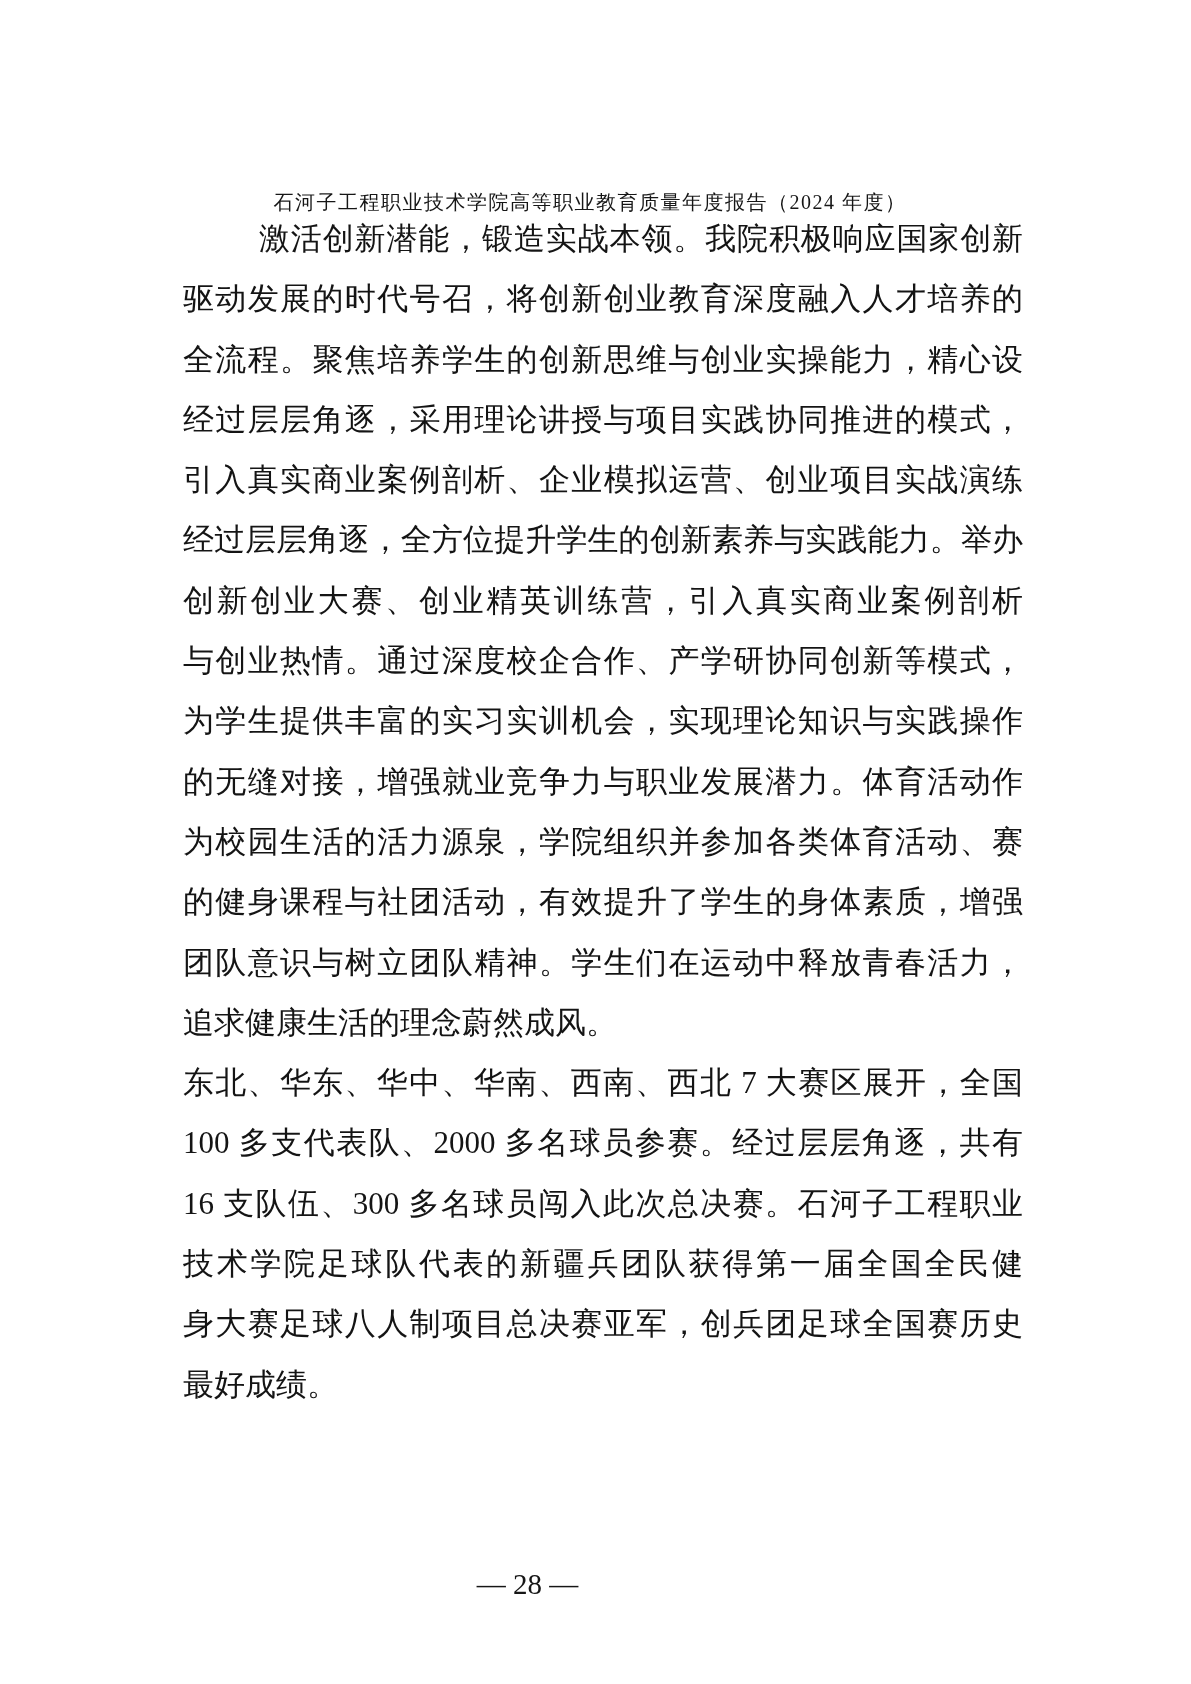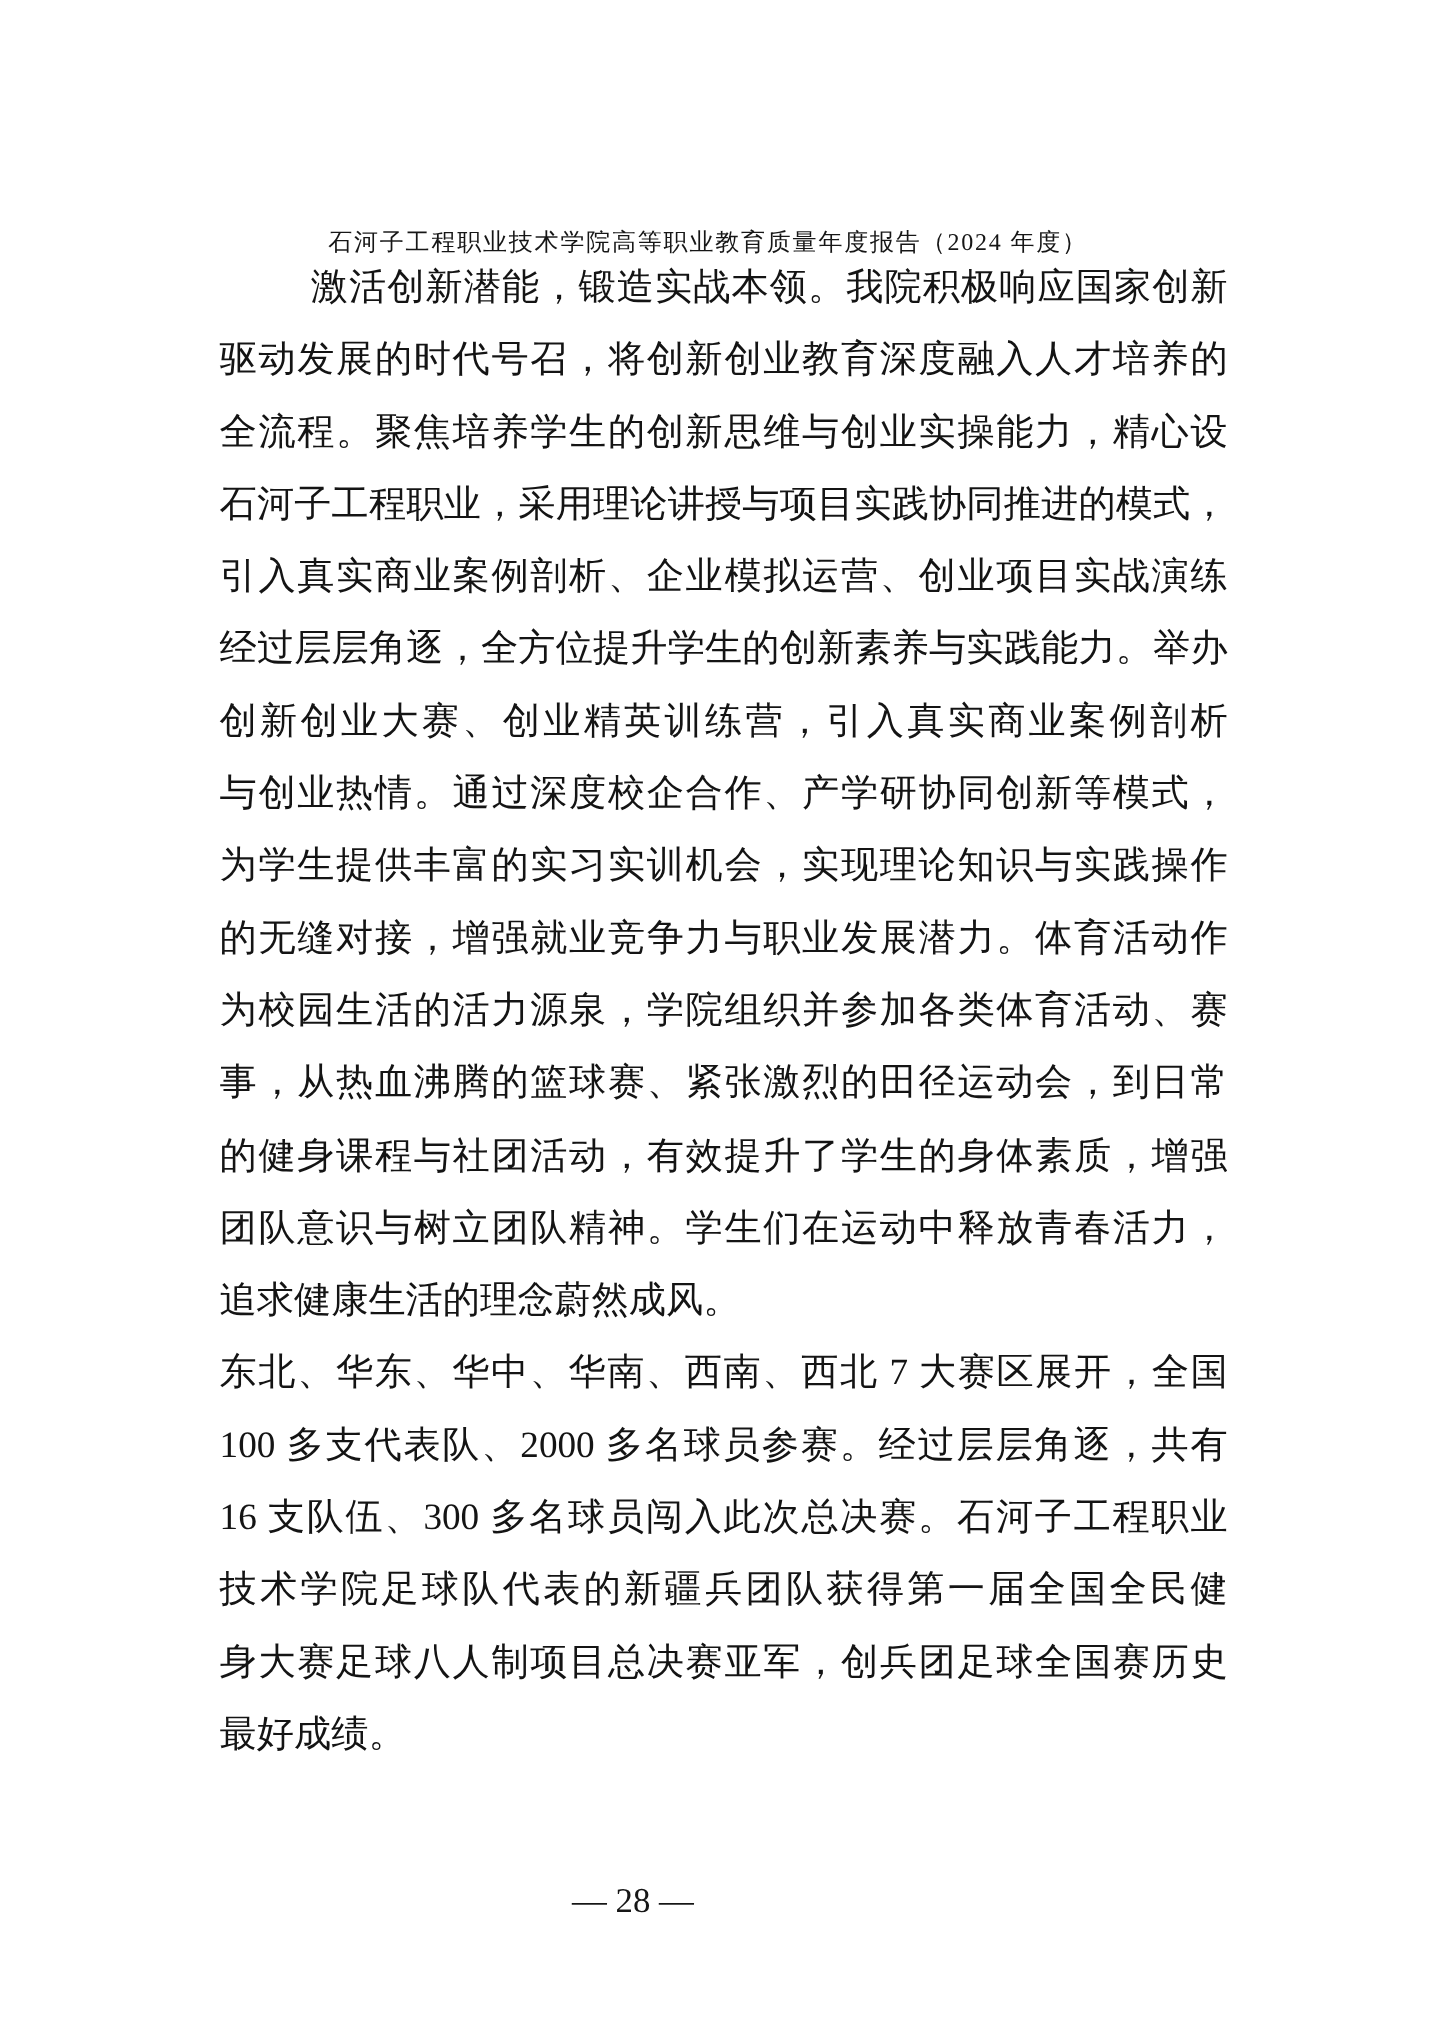--- a/index.html
+++ b/index.html
@@ -70,29 +70,28 @@
 <div class="page">
 
   <div class="doc-header">石河子工程职业技术学院高等职业教育质量年度报告（2024 年度）</div>
 
   <div class="doc-body">
 
     <div>
       <div class="body-line indent">激活创新潜能，锻造实战本领。我院积极响应国家创新</div>
       <div class="body-line">驱动发展的时代号召，将创新创业教育深度融入人才培养的</div>
       <div class="body-line">全流程。聚焦培养学生的创新思维与创业实操能力，精心设</div>
-      <div class="body-line">石河子工程职业，采用理论讲授与项目实践协同推进的模式，</div>
+      <div class="body-line">经过层层角逐，采用理论讲授与项目实践协同推进的模式，</div>
       <div class="body-line">引入真实商业案例剖析、企业模拟运营、创业项目实战演练</div>
       <div class="body-line">经过层层角逐，全方位提升学生的创新素养与实践能力。举办</div>
       <div class="body-line">创新创业大赛、创业精英训练营，引入真实商业案例剖析</div>
       <div class="body-line">与创业热情。通过深度校企合作、产学研协同创新等模式，</div>
       <div class="body-line">为学生提供丰富的实习实训机会，实现理论知识与实践操作</div>
       <div class="body-line">的无缝对接，增强就业竞争力与职业发展潜力。体育活动作</div>
       <div class="body-line">为校园生活的活力源泉，学院组织并参加各类体育活动、赛</div>
-      <div class="body-line">事，从热血沸腾的篮球赛、紧张激烈的田径运动会，到日常</div>
       <div class="body-line">的健身课程与社团活动，有效提升了学生的身体素质，增强</div>
       <div class="body-line">团队意识与树立团队精神。学生们在运动中释放青春活力，</div>
       <div class="body-line para-end">追求健康生活的理念蔚然成风。</div>
     </div>
 
     <div>
       <div class="body-line">东北、华东、华中、华南、西南、西北 7 大赛区展开，全国</div>
       <div class="body-line">100 多支代表队、2000 多名球员参赛。经过层层角逐，共有</div>
       <div class="body-line">16 支队伍、300 多名球员闯入此次总决赛。石河子工程职业</div>
       <div class="body-line">技术学院足球队代表的新疆兵团队获得第一届全国全民健</div>

